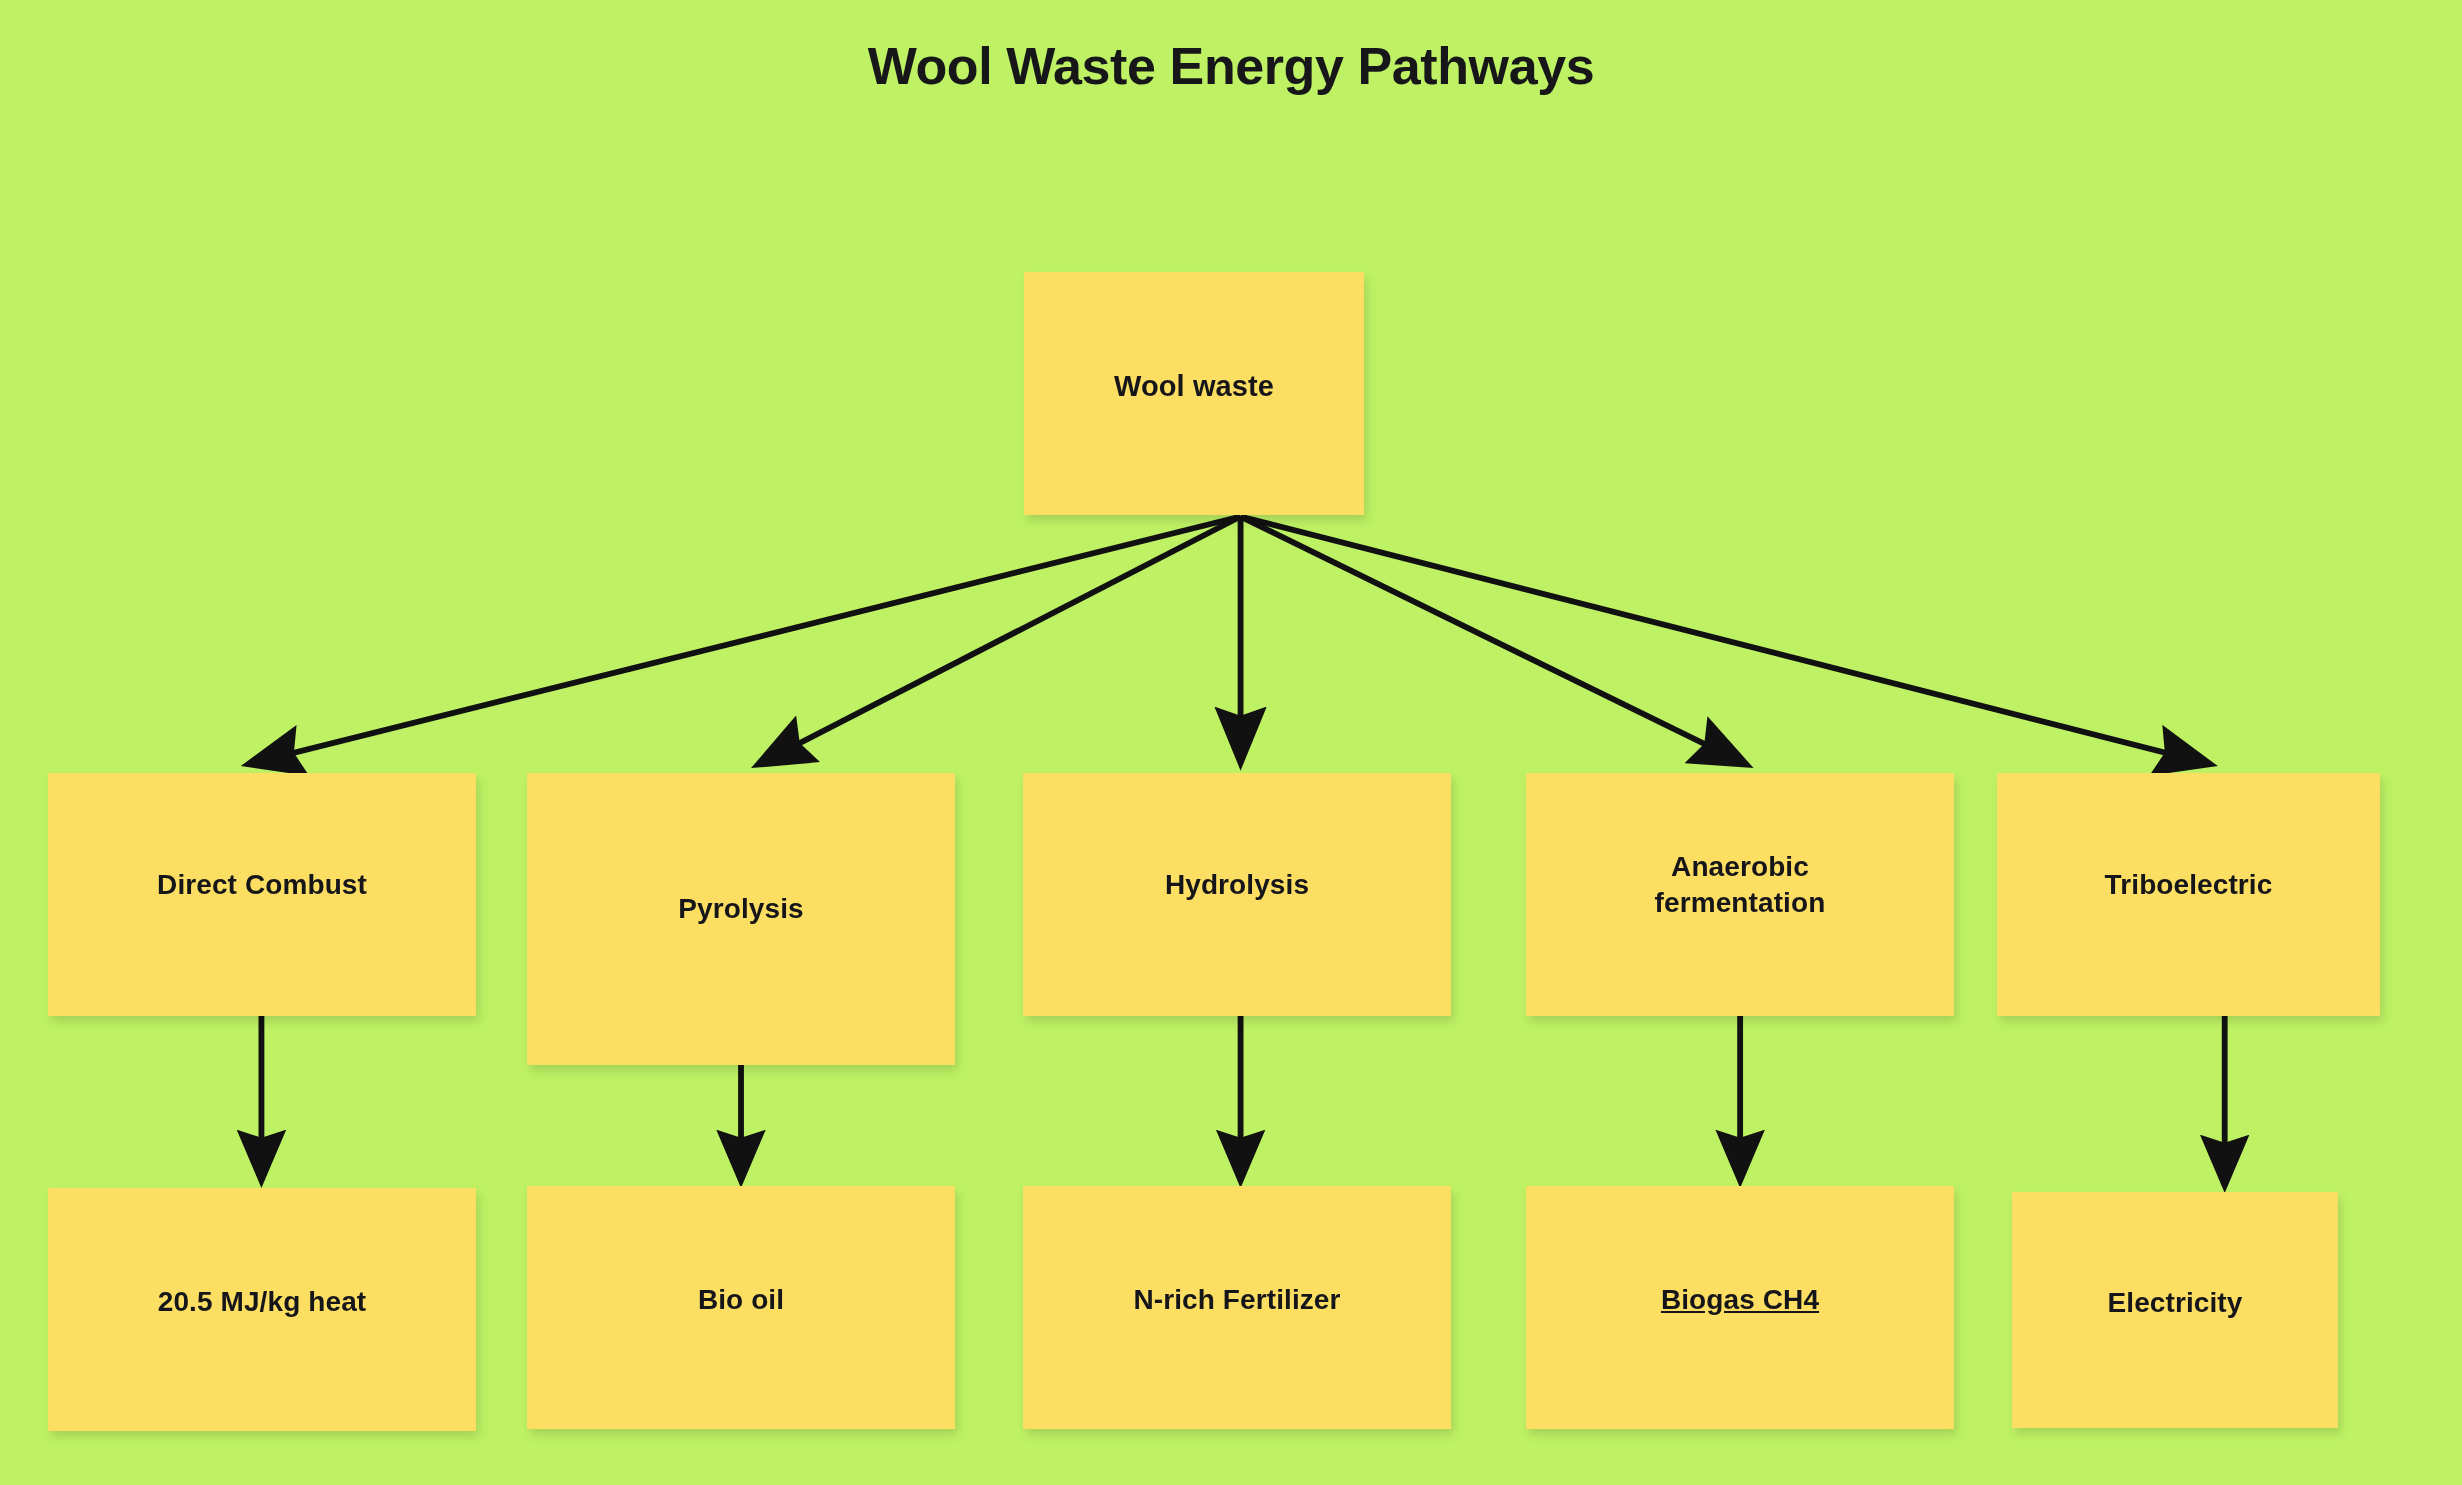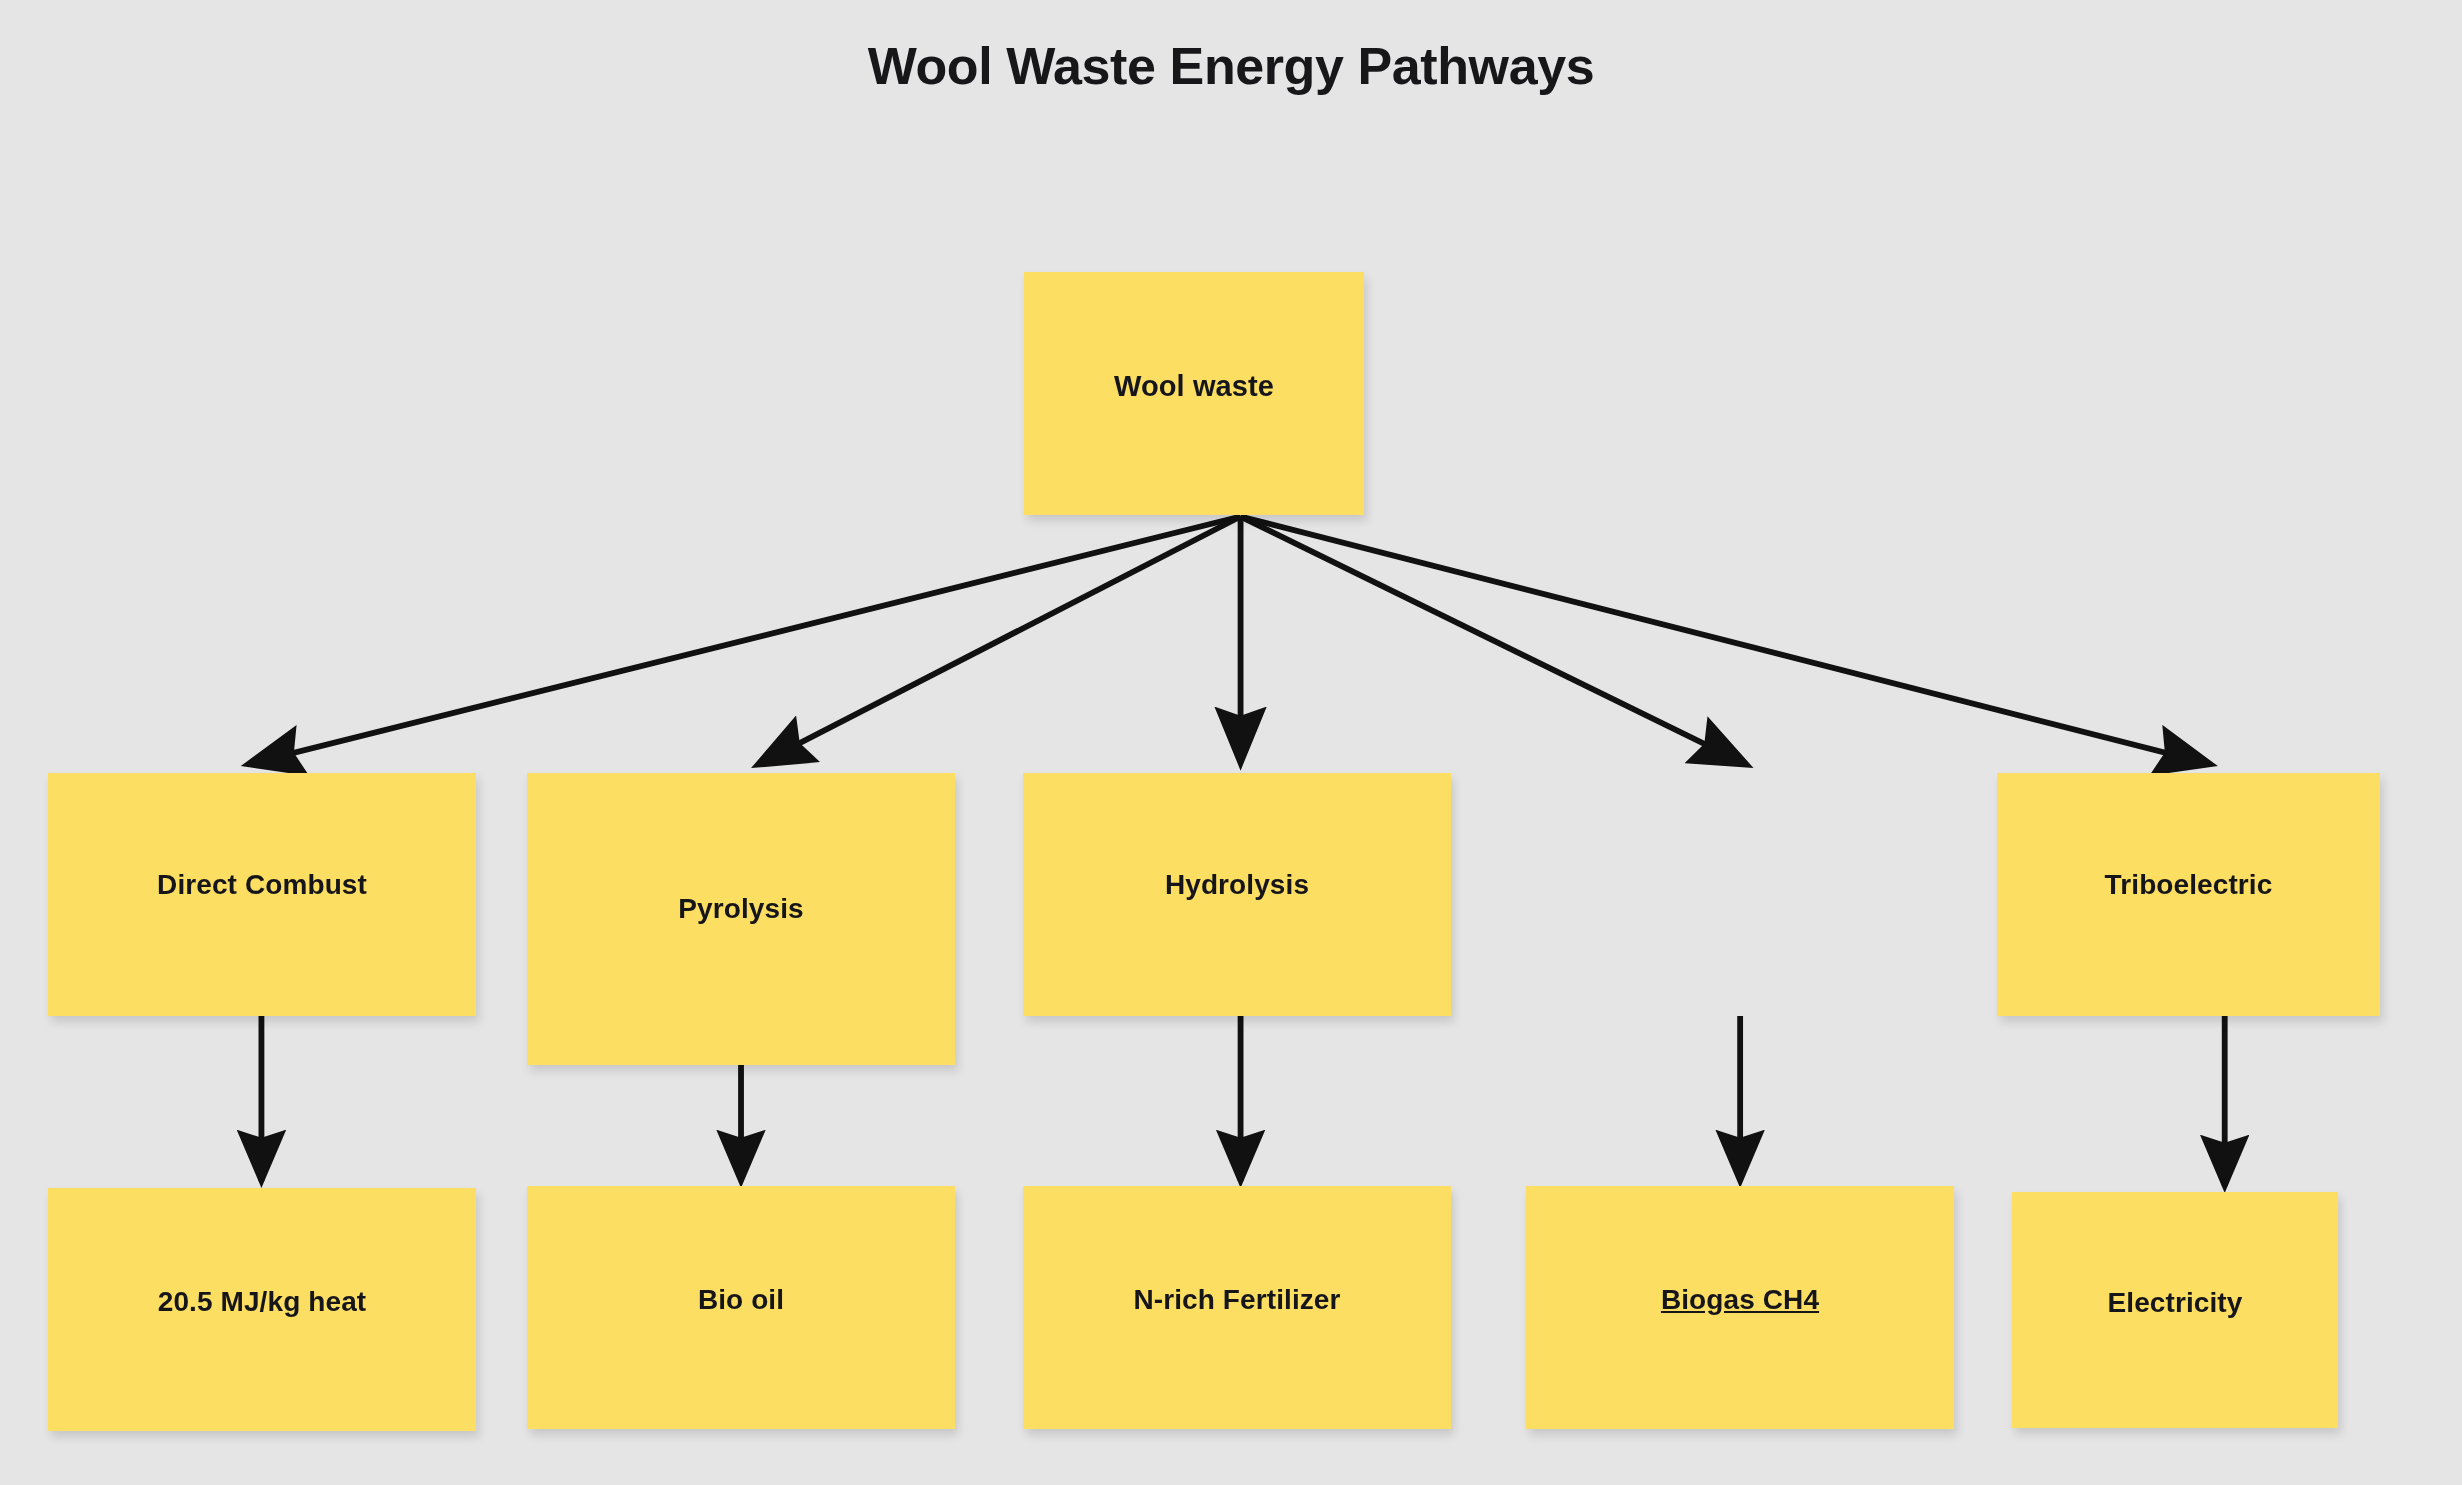--- a/index.html
+++ b/index.html
@@ -10,21 +10,21 @@
   }
   body {
     font-family: "Liberation Sans", sans-serif;
     -webkit-font-smoothing: antialiased;
   }
 
   #canvas {
     position: relative;
     width: 2462px;
     height: 1486px;
-    background: #e5e5e5;
+    background: #bef264;
     overflow: hidden;
   }
 
   
   #diagram-title {
     position: absolute;
     left: 0;
     top: 38px;
     width: 2462px;
     text-align: center;
@@ -151,20 +151,26 @@
   </div>
 
   <div class="node process" style="left:527px; top:773px; width:428px; height:292px;">
     <span class="node-label">Pyrolysis</span>
   </div>
 
   <div class="node process" style="left:1023px; top:773px; width:428px; height:243px;">
     <span class="node-label">Hydrolysis</span>
   </div>
 
+  <div class="node process two-line" style="left:1526px; top:773px; width:428px; height:243px;">
+    <span class="node-label">
+      <span>Anaerobic</span><br>
+      <span>fermentation</span>
+    </span>
+  </div>
 
   <div class="node process" style="left:1997px; top:773px; width:383px; height:243px;">
     <span class="node-label">Triboelectric</span>
   </div>
 
   <div class="node output" style="left:48px; top:1188px; width:428px; height:243px;">
     <span class="node-label">20.5 MJ/kg heat</span>
   </div>
 
   <div class="node output" style="left:527px; top:1186px; width:428px; height:243px;">

